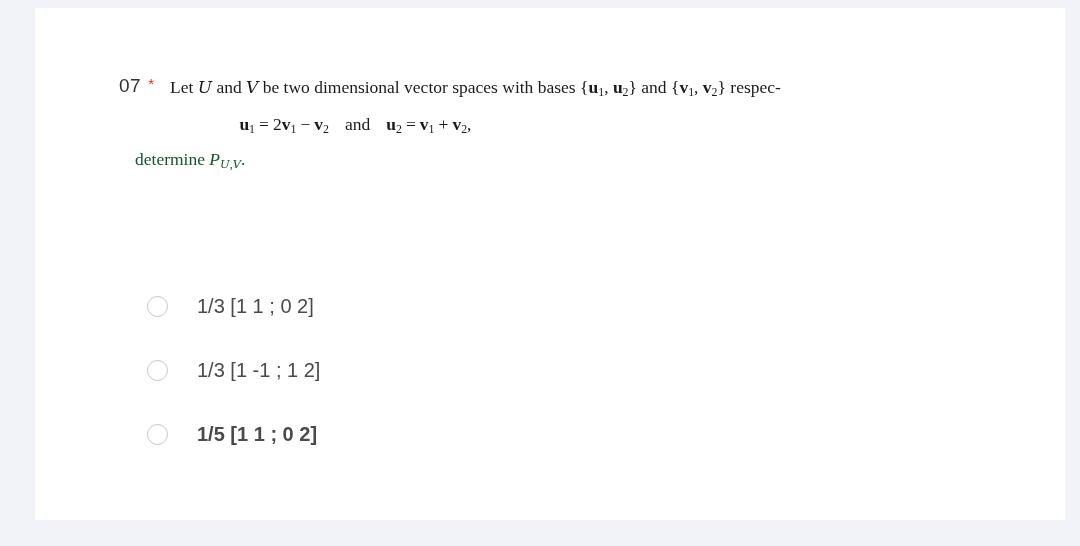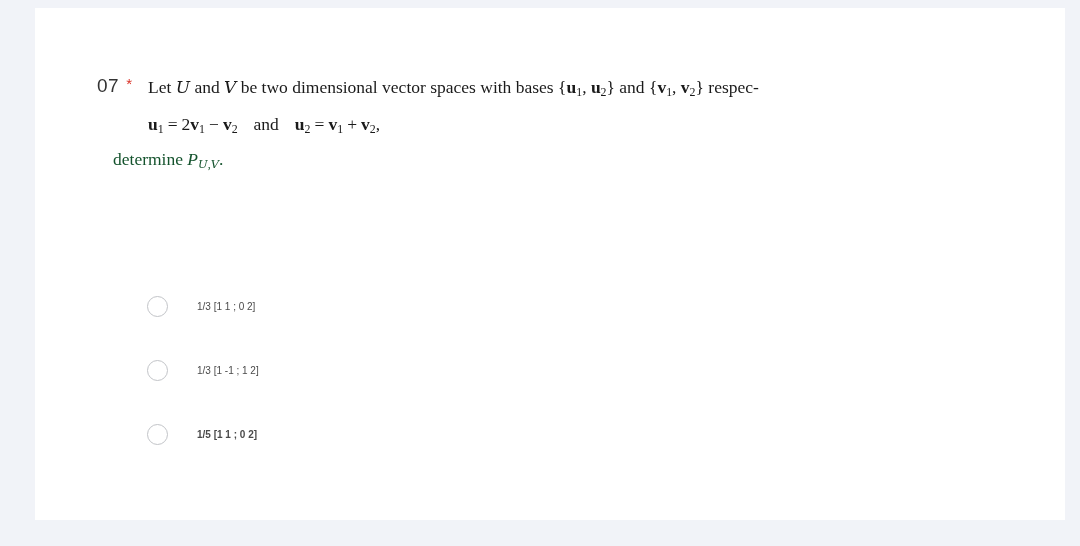--- a/index.html
+++ b/index.html
@@ -20,21 +20,21 @@
     left: 35px;
     top: 8px;
     width: 1030px;
     height: 512px;
     background: #ffffff;
   }
 
   
   #question-block {
     position: absolute;
-    left: 62px;
+    left: 84px;
     top: 58px;
     width: 930px;
   }
 
   #question-head {
     display: flex;
     align-items: flex-start;
   }
 
   #question-number {
@@ -74,20 +74,21 @@
   }
   sub {
     font-size: 0.68em;
     vertical-align: -0.22em;
     line-height: 0;
   }
   .op { padding: 0 4px; }
   .nbsp-gap { display: inline-block; width: 16px; }
 
   #equation-line {
+    text-align: center;
     font-family: "Liberation Serif", serif;
     font-size: 17.5px;
     color: #1a1a1a;
     margin-top: 12px;
     margin-bottom: 12px;
     padding-right: 240px;
   }
 
   #determine-line {
     padding-left: 16px;
@@ -118,21 +119,21 @@
     border: 1.5px solid #c2c4c8;
     border-radius: 50%;
     background: #ffffff;
     flex: 0 0 auto;
     cursor: pointer;
   }
 
   .option-label {
     margin-left: 29px;
     font-family: "Liberation Sans", sans-serif;
-    font-size: 10px;
+    font-size: 20px;
     color: #4a4a4a;
     white-space: pre;
     cursor: pointer;
   }
 </style>
 </head>
 <body>
 
 <div id="quiz-card">
 

